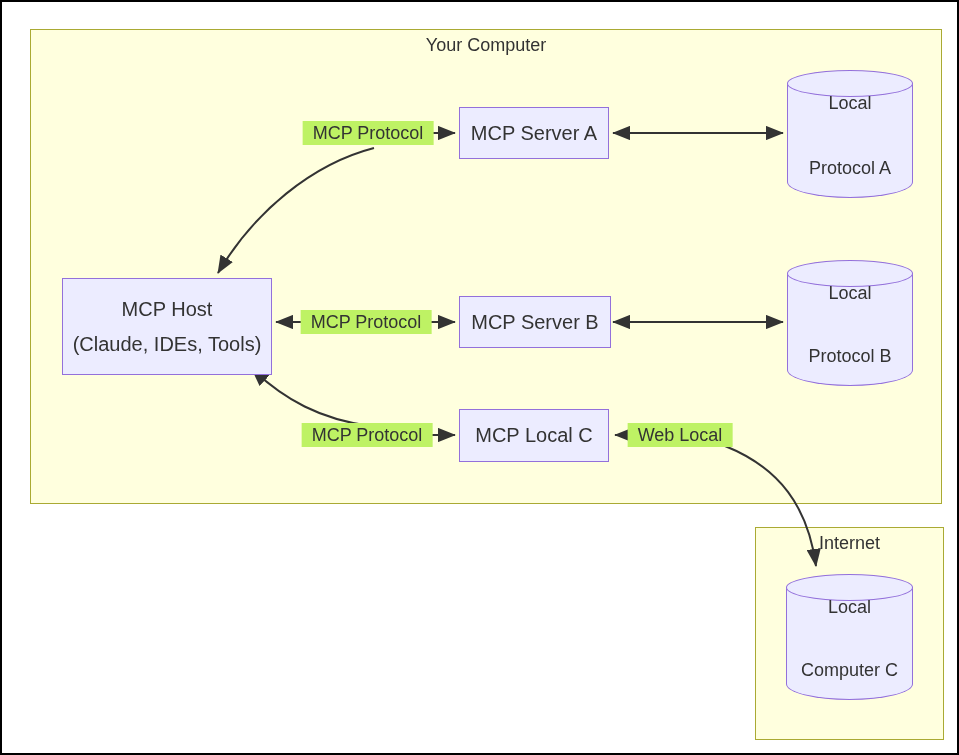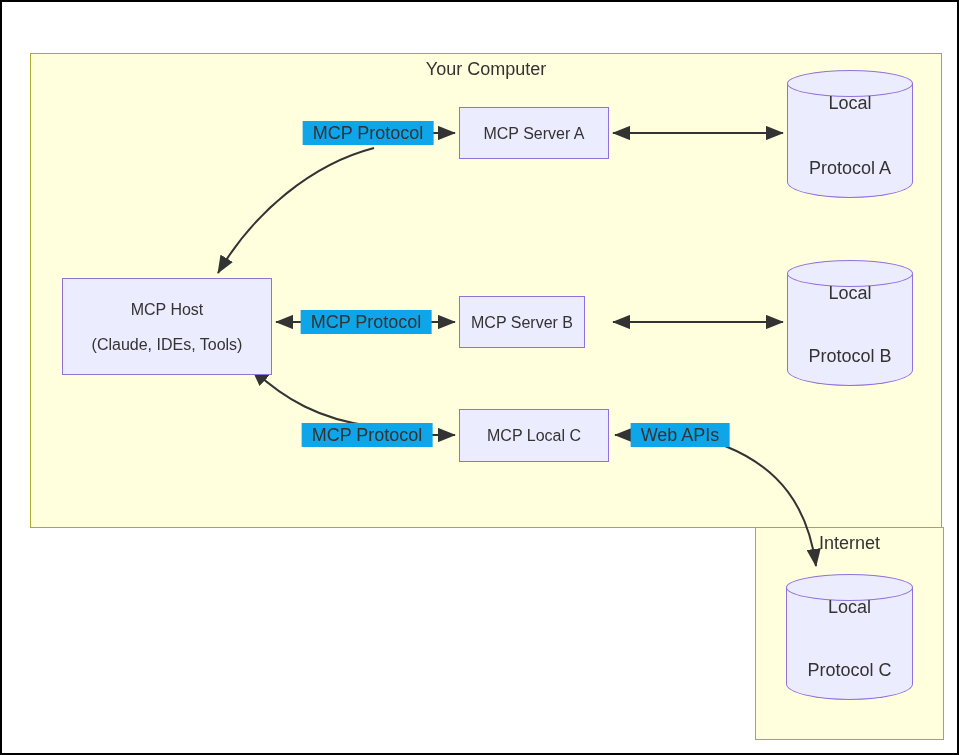--- a/index.html
+++ b/index.html
@@ -10,48 +10,48 @@
   }
   .cluster { position:absolute; background:#ffffde; border:1px solid #aaaa33; z-index:1; }
   .cluster-title {
     position:absolute; top:5px; left:0; right:0; text-align:center;
     font-size:18px; color:#333333; z-index:2;
   }
   svg.edges { position:absolute; left:0; top:0; z-index:2; }
   .node {
     position:absolute; z-index:3; background:#ECECFF; border:1.5px solid #9370DB;
     display:flex; flex-direction:column; align-items:center; justify-content:center;
-    font-size:16px; line-height:35px; text-align:center; color:#333333;
+    font-size:20px; line-height:35px; text-align:center; color:#333333;
   }
   .cylinder { position:absolute; z-index:3; }
   .cyl-body {
     position:absolute; left:0; right:0; top:13px; bottom:0;
     background:#ECECFF; border:1.5px solid #9370DB; border-top:none;
     border-radius:0 0 50% 50% / 0 0 16px 16px;
   }
   .cyl-top {
     position:absolute; left:0; right:0; top:0; height:27px;
     background:#ECECFF; border:1.5px solid #9370DB; border-radius:50%;
   }
   .cyl-label {
     position:absolute; left:0; right:0; top:16px; bottom:12px;
     display:flex; flex-direction:column; align-items:center; justify-content:space-between;
     font-size:18px; line-height:35px; text-align:center; color:#333333;
   }
   .edge-label {
     position:absolute; z-index:4; transform:translate(-50%,-50%);
-    background:#0ea5e9; color:#333333; font-size:18px; line-height:24px;
+    background:#bef264; color:#333333; font-size:18px; line-height:24px;
     padding:0 10px; white-space:nowrap;
   }
   
-  #cluster-your-computer { left:28px; top:27px; width:912px; height:475px;margin-top:24px; }
+  #cluster-your-computer { left:28px; top:27px; width:912px; height:475px; }
   #cluster-internet      { left:753px; top:525px; width:189px; height:213px; }
   #node-host     { left:60px;  top:276px; width:210px; height:97px; }
   #node-server-a { left:457px; top:105px; width:150px; height:52px; }
-  #node-server-b { left:457px; top:294px; width:126px; height:52px; }
+  #node-server-b { left:457px; top:294px; width:152px; height:52px; }
   #node-server-c { left:457px; top:407px; width:150px; height:53px; }
   #cyl-resource-a { left:785px; top:68px;  width:126px; height:128px; }
   #cyl-resource-b { left:785px; top:258px; width:126px; height:126px; }
   #cyl-resource-c { left:784px; top:572px; width:127px; height:126px; }
   #label-protocol-a { left:366px; top:131px; }
   #label-protocol-b { left:364px; top:320px; }
   #label-protocol-c { left:365px; top:433px; }
   #label-web-apis   { left:678px; top:433px; }
 </style>
 </head>
@@ -113,22 +113,22 @@
     <div class="cyl-label">
       <span>Local</span>
       <span>Protocol B</span>
     </div>
   </div>
   <div class="cylinder" id="cyl-resource-c">
     <div class="cyl-body"></div>
     <div class="cyl-top"></div>
     <div class="cyl-label">
       <span>Local</span>
-      <span>Protocol C</span>
+      <span>Computer C</span>
     </div>
   </div>
 
   <div class="edge-label" id="label-protocol-a">MCP Protocol</div>
   <div class="edge-label" id="label-protocol-b">MCP Protocol</div>
   <div class="edge-label" id="label-protocol-c">MCP Protocol</div>
-  <div class="edge-label" id="label-web-apis">Web APIs</div>
+  <div class="edge-label" id="label-web-apis">Web Local</div>
 
 </div>
 
 </body></html>

